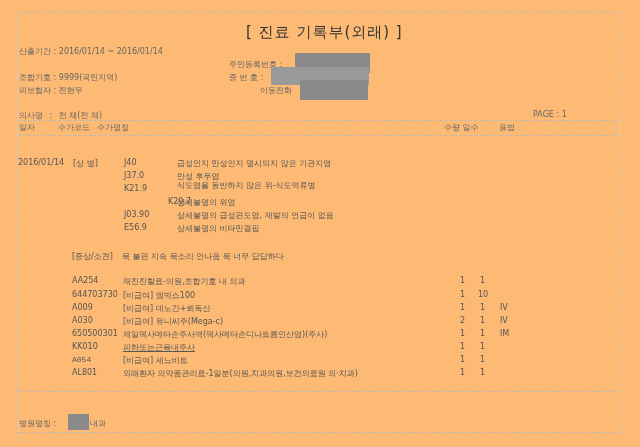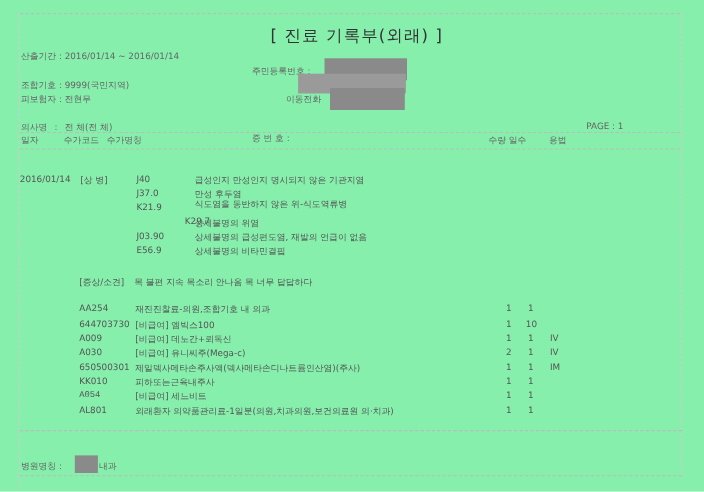--- a/index.html
+++ b/index.html
@@ -1,18 +1,18 @@
 <!DOCTYPE html>
 <html><head>
   <meta charset="utf-8">
   <style>
     * { box-sizing: border-box; margin: 0; padding: 0; }
     html, body { width: 640px; height: 447px; background: #ffffff; overflow: hidden; }
     body { position: relative; font-family: "DejaVu Sans", sans-serif; color: #555; font-size: 8px; }
-    .page { position: absolute; left: 0; top: 0; width: 640px; height: 447px; background: #86efac; }
+    .page { position: absolute; left: 0; top: 0; width: 640px; height: 447px; background: #fdba74; }
     .abs { position: absolute; white-space: nowrap; }
     .dash-h { position: absolute; height: 0; border-top: 1px dashed #bbb; }
     .dash-v { position: absolute; width: 0; border-left: 1px dashed #ccc; }
     .title { font-size: 15px; color: #333; letter-spacing: 1px; }
     .lbl { color: #666; font-size: 8px; }
     .redact { position: absolute; background: #8a8a8a; }
     .redact2 { position: absolute; background: #9a9a9a; }
     .row { position: absolute; font-size: 8px; color: #555; white-space: nowrap; }
     .num { position: absolute; font-size: 8px; color: #555; }
   </style>
@@ -37,21 +37,21 @@
     <span>:</span>
     <span>9999(국민지역)</span>
   </div>
   <div class="abs lbl" style="left:19px; top:85px;">
     <span>피보험자</span>
     <span>:</span>
     <span>전현무</span>
   </div>
 
   <div class="abs lbl" style="left:229px; top:59px;">주민등록번호 :</div>
-  <div class="abs lbl" style="left:229px; top:72px;margin-top:48px;">증 번 호 :</div>
+  <div class="abs lbl" style="left:229px; top:72px;">증 번 호 :</div>
   <div class="abs lbl" style="left:260px; top:85px;">이동전화</div>
 
   <div class="redact" style="left:295px; top:53px; width:75px; height:20px;"></div>
   <div class="redact2" style="left:271px; top:67px; width:98px; height:18px;"></div>
   <div class="redact" style="left:300px; top:80px; width:68px; height:20px;"></div>
 
   <div class="abs lbl" style="left:19px; top:110px;">
     <span>의사명</span>
     <span style="margin:0 4px;">:</span>
     <span>전  체(전  체)</span>
@@ -125,21 +125,21 @@
     </div>
     <div>
       <div class="row" style="left:72px; top:329px;">650500301</div>
       <div class="row" style="left:123px; top:329px;">제일덱사메타손주사액(덱사메타손디나트륨인산염)(주사)</div>
       <div class="num" style="left:460px; top:329px;">1</div>
       <div class="num" style="left:480px; top:329px;">1</div>
       <div class="num" style="left:500px; top:329px;">IM</div>
     </div>
     <div>
       <div class="row" style="left:72px; top:342px;">KK010</div>
-      <div class="row" style="left:123px; top:342px;">피하또는근육내주사</div>
+      <div class="row" style="left:123px; top:342px;text-decoration:underline;">피하또는근육내주사</div>
       <div class="num" style="left:460px; top:342px;">1</div>
       <div class="num" style="left:480px; top:342px;">1</div>
       <div class="num" style="left:500px; top:342px;"></div>
     </div>
     <div>
       <div class="row" style="left:72px; top:355px;font-family:Liberation Mono, monospace;">A054</div>
       <div class="row" style="left:123px; top:355px;">[비급여] 세느비트</div>
       <div class="num" style="left:460px; top:355px;">1</div>
       <div class="num" style="left:480px; top:355px;">1</div>
       <div class="num" style="left:500px; top:355px;"></div>

